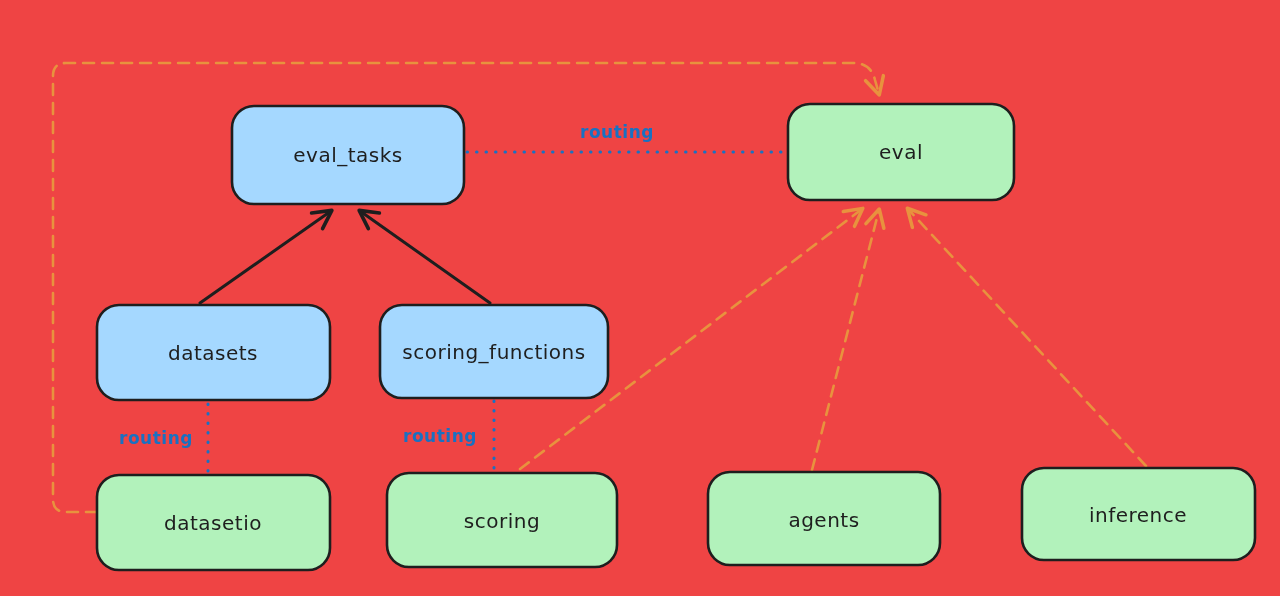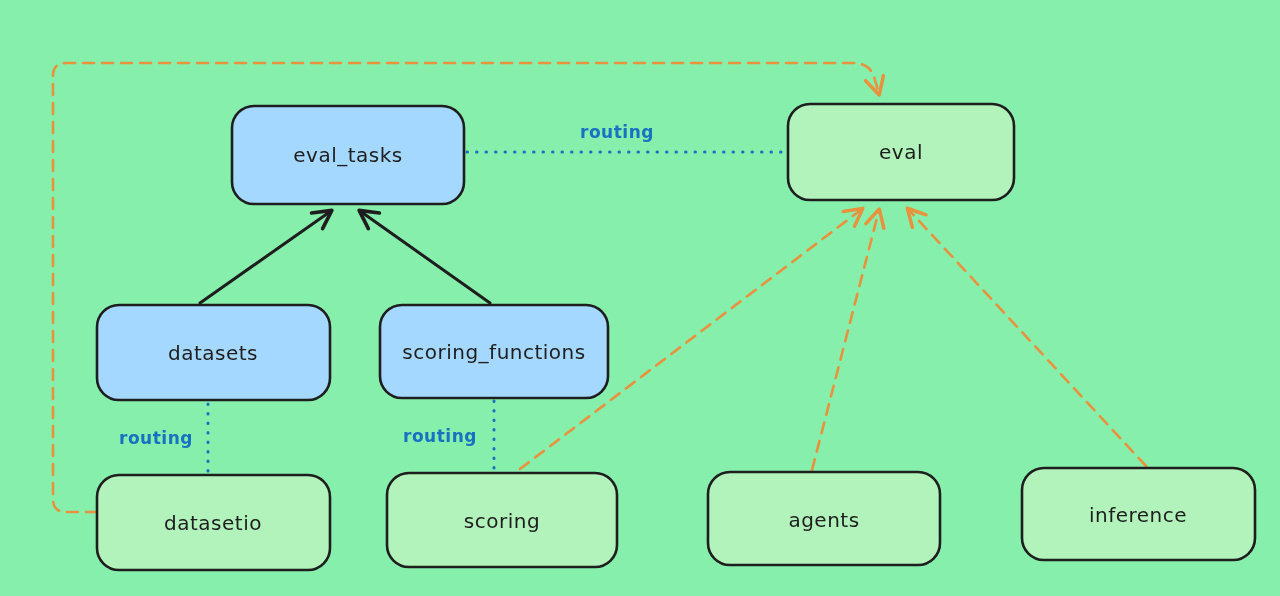--- a/index.html
+++ b/index.html
@@ -5,21 +5,21 @@
   html, body {
     margin: 0;
     padding: 0;
     background: #ffffff;
     font-family: "DejaVu Sans", "Liberation Sans", sans-serif;
   }
   .canvas {
     position: relative;
     width: 1280px;
     height: 596px;
-    background: #86efac;
+    background: #ef4444;
     overflow: hidden;
   }
   svg { display: block; }
   .node-rect {
     stroke: #1e1e1e;
     stroke-width: 2.6;
   }
   .node-label {
     fill: #1e1e1e;
     font-size: 20px;

